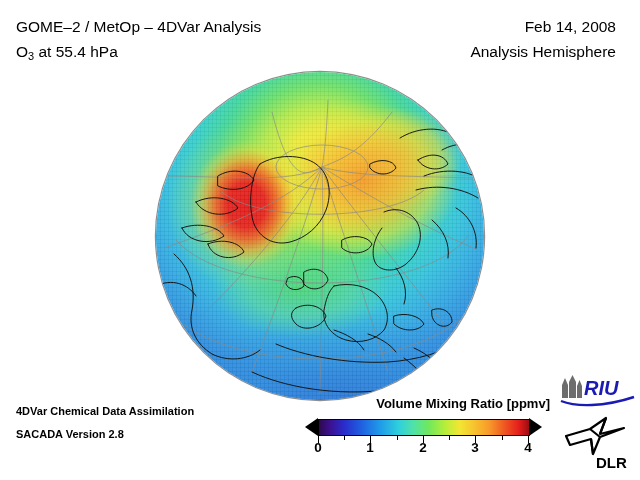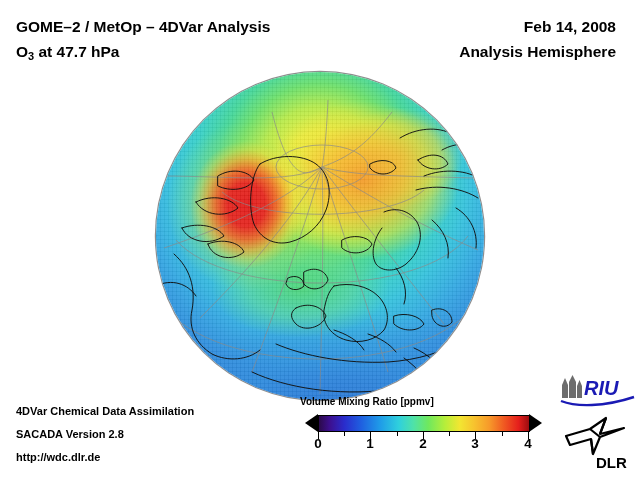--- a/index.html
+++ b/index.html
@@ -5,21 +5,21 @@
   html,body{margin:0;padding:0;}
   body{
     width:640px;height:480px;background:#ffffff;overflow:hidden;position:relative;
     font-family:"Liberation Sans",sans-serif;color:#000;
   }
   .page{position:absolute;inset:0;}
 
   
   .hdr-left{position:absolute;left:16px;top:14px;}
   .hdr-right{position:absolute;right:24px;top:14px;text-align:right;}
-  .hdr-line{font-size:15.5px;font-weight:bold;line-height:25px;white-space:nowrap;}
+  .hdr-line{font-size:15.5px;font-weight:normal;line-height:25px;white-space:nowrap;}
   .sub{font-size:11px;vertical-align:-3px;}
 
   
   .globe-wrap{position:absolute;left:156px;top:72px;width:328px;height:328px;}
   .globe{position:absolute;inset:0;border-radius:50%;overflow:hidden;
          box-shadow:0 0 0 1.2px #8e8e8e;}
   .layer{position:absolute;inset:0;}
 
   
   .base{
@@ -74,21 +74,21 @@
       repeating-linear-gradient(90deg,rgba(0,0,0,.035) 0 1px,rgba(255,255,255,.035) 1px 4px);
   }
   .vec{position:absolute;inset:0;}
 
   
   .foot{position:absolute;left:16px;top:400px;}
   .foot div{font-size:11px;font-weight:bold;line-height:23px;white-space:nowrap;}
 
   
   .cb-wrap{position:absolute;left:300px;top:396px;width:250px;}
-  .cb-title{font-size:10px;font-weight:bold;text-align:left;white-space:nowrap;}
+  .cb-title{font-size:13px;font-weight:bold;text-align:right;white-space:nowrap;}
   .cb-row{position:relative;height:22px;margin-top:5px;}
   .cb-bar{position:absolute;left:18px;top:3px;width:210px;height:15px;
     border:1.3px solid #000;
     background:linear-gradient(to right,
       #2b0a4a 0%, #3d0f8e 5%, #2a2ccc 12%, #1f5fe0 20%,
       #1f9be8 29%, #2fd0dd 38%, #4fe2a8 45%, #6fe85e 52%,
       #b6ee3a 60%, #f2e632 67%, #f7c22e 74%, #f79a2a 81%,
       #f05a22 88%, #e51f1c 95%, #9c0d10 100%);
   }
   .cap{position:absolute;top:2px;width:0;height:0;border-top:9px solid transparent;
@@ -107,21 +107,21 @@
   .riu{position:absolute;left:558px;top:374px;width:78px;height:34px;}
   .dlr{position:absolute;left:560px;top:414px;width:72px;height:56px;}
 </style>
 </head>
 <body>
 
 <div class="page">
 
   <div class="hdr-left">
     <div class="hdr-line">GOME–2 / MetOp – 4DVar Analysis</div>
-    <div class="hdr-line"><span>O</span><span class="sub">3</span><span> at 47.7 hPa</span></div>
+    <div class="hdr-line"><span>O</span><span class="sub">3</span><span> at 55.4 hPa</span></div>
   </div>
   <div class="hdr-right">
     <div class="hdr-line">Feb 14, 2008</div>
     <div class="hdr-line">Analysis Hemisphere</div>
   </div>
 
   <div class="globe-wrap">
     <div class="globe">
       <div class="layer base"></div>
       <div class="layer blob-blue"></div>
@@ -213,21 +213,20 @@
         </g>
       </svg>
 
       <div class="layer limb"></div>
     </div>
   </div>
 
   <div class="foot">
     <div>4DVar Chemical Data Assimilation</div>
     <div>SACADA Version 2.8</div>
-    <div>http://wdc.dlr.de</div>
   </div>
 
   <div class="cb-wrap">
     <div class="cb-title">Volume Mixing Ratio [ppmv]</div>
     <div class="cb-row">
       <div class="cap cap-l"></div>
       <div class="cb-bar"></div>
       <div class="cap cap-r"></div>
       <div class="cb-axis">
         <div class="tick maj" style="left:0px"></div>

